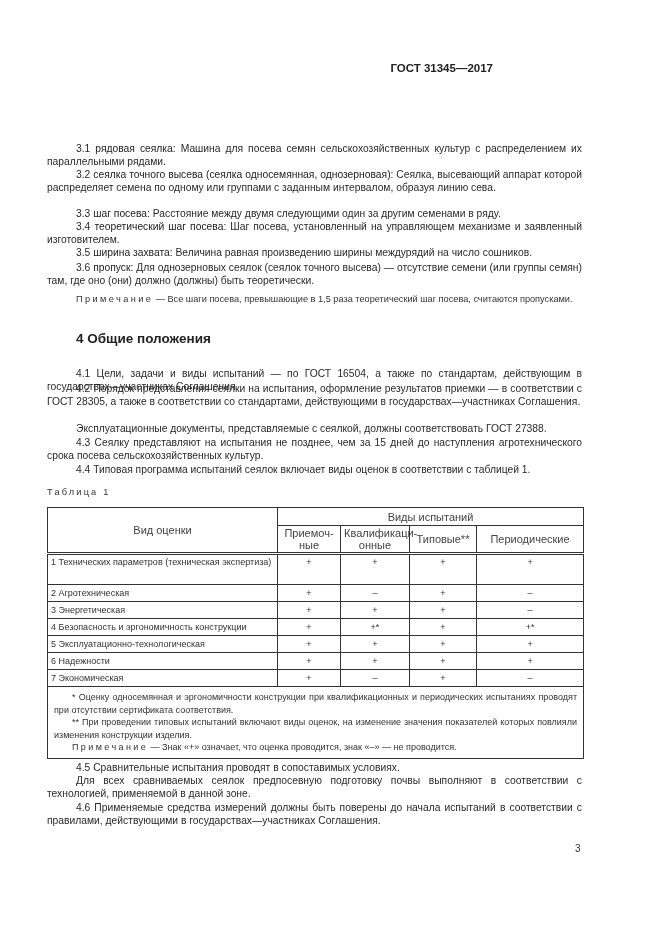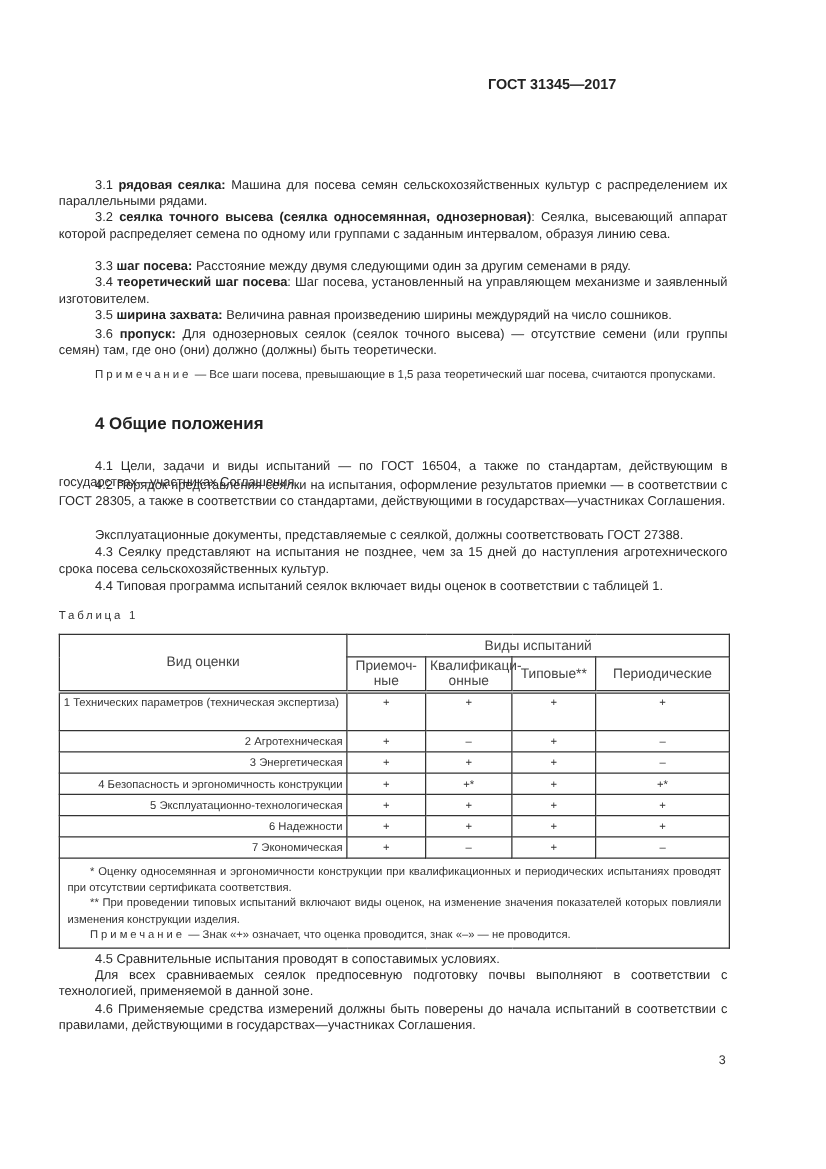--- a/index.html
+++ b/index.html
@@ -3,27 +3,27 @@
 <meta charset="utf-8">
 <style>
   html, body { margin: 0; padding: 0; background: #ffffff; }
   body { width: 661px; height: 935px; position: relative; overflow: hidden;
          font-family: "Liberation Sans", "DejaVu Sans", sans-serif; color: #2a2a2a; }
   .page { position: absolute; left: 0; top: 0; width: 571px; height: 935px; }
   .std-code { position: absolute; top: 62px; right: 78px; font-weight: bold; font-size: 11.5px; color: #222; }
   .h { position: absolute; left: 76px; font-weight: bold; font-size: 13.5px; color: #222; }
   .para { position: absolute; left: 47px; width: 535px; font-size: 10.3px; line-height: 13.3px; text-align: justify; }
   .para .ind { display: inline-block; width: 29px; }
-  .para b { font-weight: bold; color: #222; }
+  .para b { font-weight: normal; color: #222; }
   .note { position: absolute; left: 47px; width: 535px; font-size: 9.2px; line-height: 12.5px; text-align: justify; color: #333; }
   .spaced { letter-spacing: 2.4px; }
   .tcap { position: absolute; left: 47px; top: 487px; font-size: 9.2px; letter-spacing: 2.2px; color: #333; }
   table.t { position: absolute; left: 47px; top: 507px; width: 536px; border-collapse: collapse;
             font-size: 9px; color: #333; table-layout: fixed; }
-  table.t td { border: 1px solid #333; padding: 0 3px; vertical-align: middle; text-align: right; }
+  table.t td { border: 1px solid #333; padding: 0 3px; vertical-align: middle; }
   table.t .hd td { text-align: center; font-size: 11px; color: #444; margin-top: 28px; }
   table.t .c { text-align: center; }
   table.t tr.first-body td { border-top: 3px double #333; }
   table.t .row td { height: 16px; }
   table.t .row.tall td { height: 27px; vertical-align: top; padding-top: 2px; }
   table.t .foot td { font-size: 9px; line-height: 12.5px; text-align: justify; padding: 4px 6px 4px 6px; }
   .fn { display: block; }
   .fn .ind { display: inline-block; width: 18px; }
   .pagenum { position: absolute; top: 843px; left: 575px; font-size: 10px; color: #333; }
 </style>

